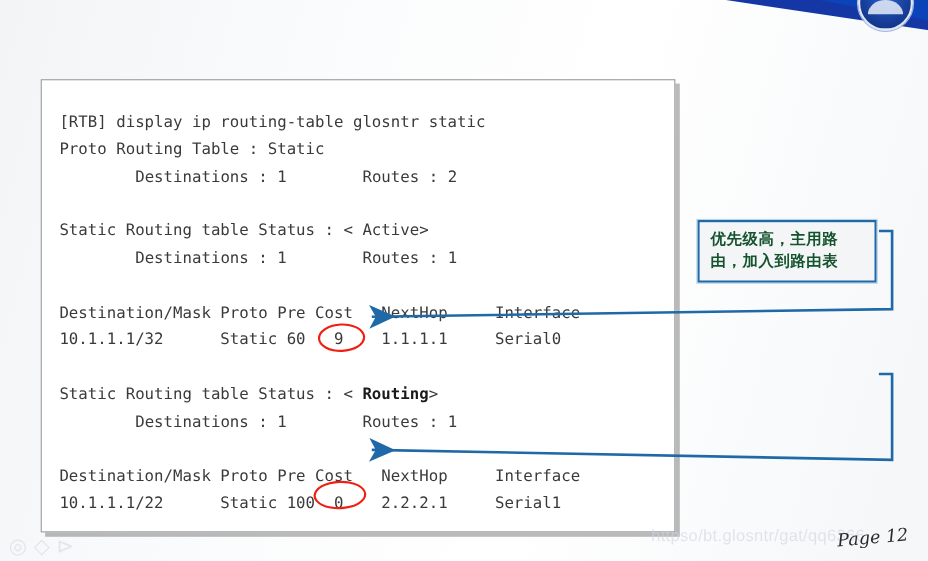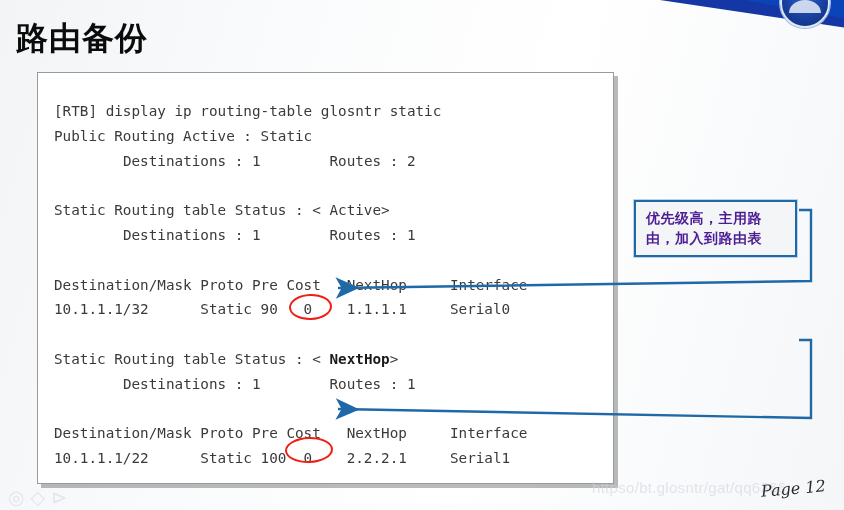--- a/index.html
+++ b/index.html
@@ -140,21 +140,21 @@
     width: 163px;
     box-sizing: border-box;
     background: #f3f5f7;
     border: 2px solid #1f69a8;
     outline: 1px solid #bcd4e8;
     padding: 6px 8px 7px 10px;
     font-family: "DejaVu Sans", "Liberation Sans", sans-serif;
     font-size: 14px;
     font-weight: bold;
     line-height: 20px;
-    color: #4c1d95;
+    color: #14532d;
     letter-spacing: .5px;
   }
   #callout-1 { left: 634px; top: 200px; }
   #callout-2 { left: 634px; top: 330px; }
 
   
   .overlay-svg {
     position: absolute;
     left: 0;
     top: 0;
@@ -208,34 +208,33 @@
 <body>
 
 <div id="slide">
 
   <div class="banner-wrap">
     <div class="banner-blue"></div>
     <div class="banner-blue2"></div>
     <div class="banner-logo"></div>
   </div>
 
-  <div class="slide-title">路由备份</div>
 
   <div class="code-panel">
     <pre class="code-text"><span>[RTB] display ip routing-table glosntr static</span>
-<span>Public Routing Active : Static</span>
+<span>Proto Routing Table : Static</span>
         <span>Destinations : 1</span>        <span>Routes : 2</span>
 
 <span>Static Routing table Status : &lt; Active&gt;</span>
         <span>Destinations : 1</span>        <span>Routes : 1</span>
 
 <span>Destination/Mask Proto Pre Cost   NextHop     Interface</span>
-<span>10.1.1.1/32      Static 90   0    1.1.1.1     Serial0</span>
-
-Static Routing table Status : &lt; <b>NextHop</b>&gt;
+<span>10.1.1.1/32      Static 60   9    1.1.1.1     Serial0</span>
+
+Static Routing table Status : &lt; <b>Routing</b>&gt;
         <span>Destinations : 1</span>        <span>Routes : 1</span>
 
 <span>Destination/Mask Proto Pre Cost   NextHop     Interface</span>
 <span>10.1.1.1/22      Static 100  0    2.2.2.1     Serial1</span></pre>
   </div>
 
   <div class="red-oval" id="oval-60"></div>
   <div class="red-oval" id="oval-100"></div>
 
   <svg class="overlay-svg" viewBox="0 0 844 510">

